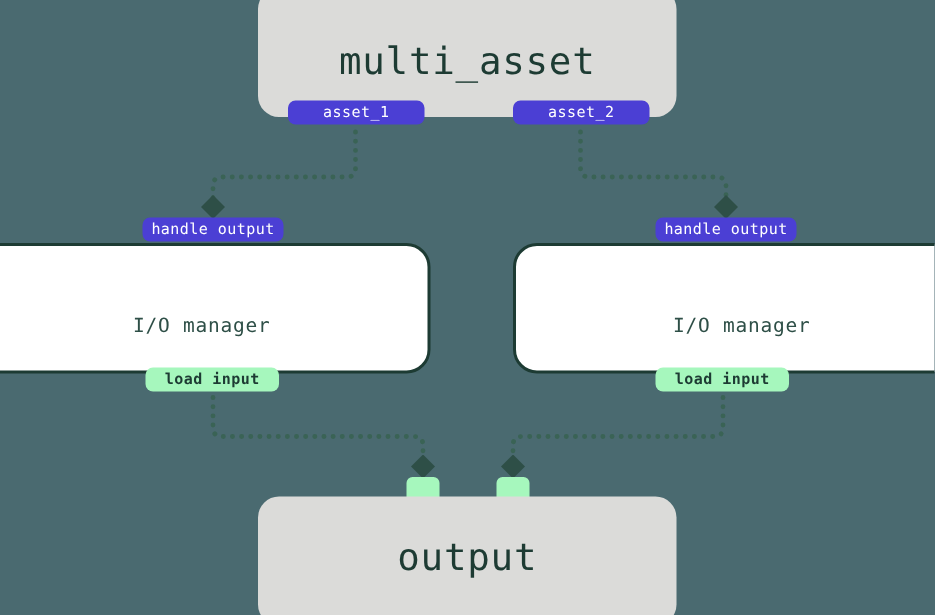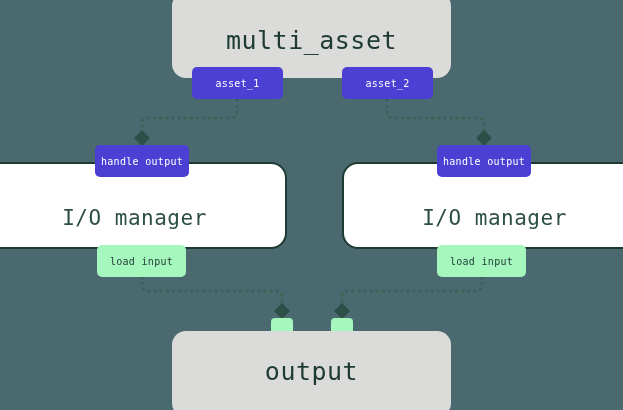--- a/index.html
+++ b/index.html
@@ -69,21 +69,21 @@
     position: absolute;
     background: #ffffff;
     border: 2px solid #1d3b33;
     border-radius: 16px;
     display: flex;
     align-items: center;
     justify-content: center;
   }
   .iomanager-label {
     color: #2e4f47;
-    font-size: 21px;
+    font-size: 13px;
     letter-spacing: 0.5px;
     white-space: nowrap;
     margin-top: 24px;
   }
   #io-manager-left {
     left: -18px;
     top: 162px;
     width: 301px;
     height: 83px;
   }
@@ -97,31 +97,32 @@
   
   .port-badge {
     position: absolute;
     display: flex;
     align-items: center;
     justify-content: center;
     border-radius: 5px;
     font-size: 10px;
     letter-spacing: 0.3px;
     white-space: nowrap;
-    height: 32px;
+    height: 16px;
     padding: 0 10px;
     box-sizing: border-box;
   }
   .port-badge.out {
     background: #4b3fd4;
     color: #ffffff;
   }
   .port-badge.in {
     background: #a6f7bd;
     color: #1d3b33;
+    font-weight: bold;
   }
 
   #port-asset-1 { left: 192px; top: 67px; width: 91px; }
   #port-asset-2 { left: 342px; top: 67px; width: 91px; justify-content: center; }
   #port-handle-output-left  { left: 95px;  top: 145px; width: 94px; }
   #port-handle-output-right { left: 437px; top: 145px; width: 94px; }
   #port-load-input-left  { left: 97px;  top: 245px; width: 89px; }
   #port-load-input-right { left: 437px; top: 245px; width: 89px; }
 
   

